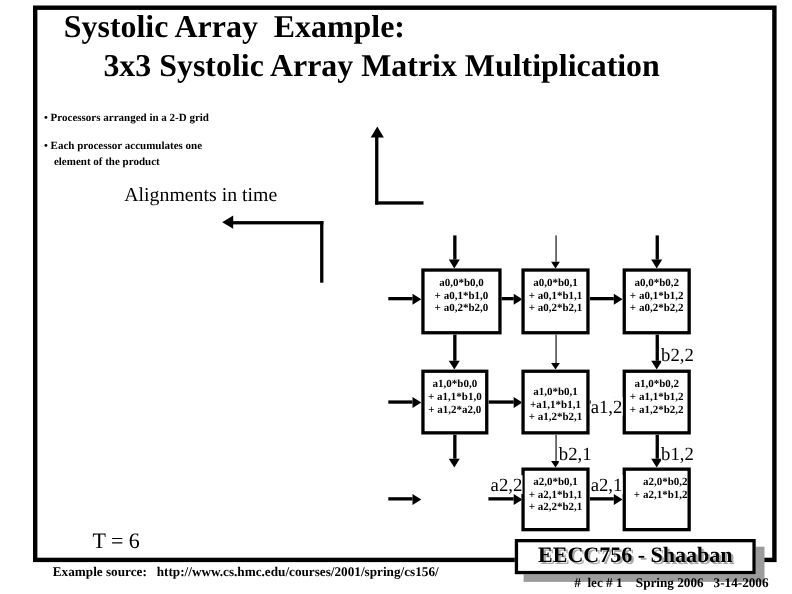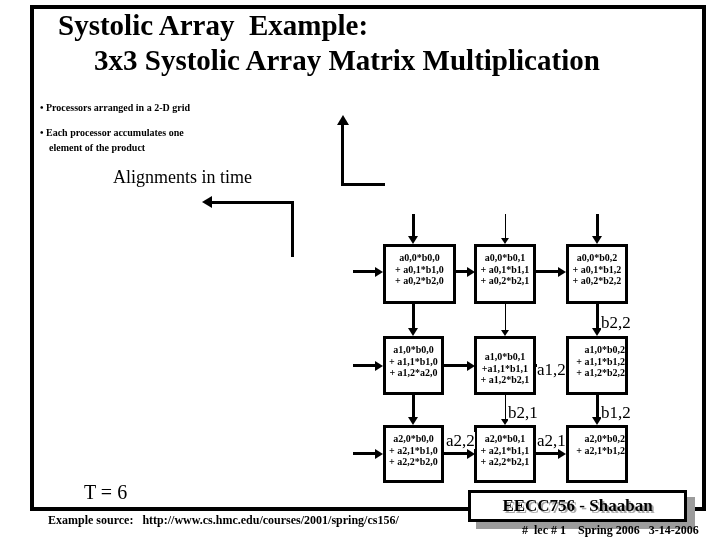--- a/index.html
+++ b/index.html
@@ -22,21 +22,21 @@
   .ah-u{border-left:6px solid transparent;border-right:6px solid transparent;border-bottom:10px solid #000;}
   .pbox{position:absolute;border:3px solid #000;box-sizing:border-box;background:#fff;
         display:flex;flex-direction:column;align-items:center;justify-content:flex-start;
         padding-top:5px;font-size:10px;font-weight:bold;line-height:11.5px;white-space:nowrap;}
   .edge-lbl{position:absolute;font-size:17px;background:#fff;line-height:17px;}
   .t-lbl{position:absolute;left:84px;top:481px;font-size:20px;}
   .src-lbl{position:absolute;left:48px;top:513px;font-size:12px;font-weight:bold;white-space:pre;}
   .foot-shadow{position:absolute;left:476px;top:497px;width:219px;height:32px;background:#9c9c9c;}
   .foot-box{position:absolute;left:468px;top:490px;width:219px;height:32px;background:#fff;
             border:3px solid #000;box-sizing:border-box;text-align:center;
-            font-size:17px;font-weight:bold;line-height:25px;text-shadow:2px 2px 0 #aaa;}
+            font-size:20px;font-weight:bold;line-height:25px;text-shadow:2px 2px 0 #aaa;}
   .foot-info{position:absolute;left:522px;top:523px;font-size:12px;font-weight:bold;white-space:pre;}
 </style>
 </head>
 <body>
 
 <div class="page">
 
   <div class="frame"></div>
 
   <div class="title1">Systolic Array  Example:</div>
@@ -117,29 +117,24 @@
   <div class="pbox" style="left:383px;top:336px;width:61px;height:59px;">
     <div>a1,0*b0,0</div>
     <div>+ a1,1*b1,0</div>
     <div>+ a1,2*a2,0</div>
   </div>
   <div class="pbox" style="left:474px;top:336px;width:62px;height:59px;padding-top:12px;">
     <div>a1,0*b0,1</div>
     <div>+a1,1*b1,1</div>
     <div>+ a1,2*b2,1</div>
   </div>
-  <div class="pbox" style="left:566px;top:336px;width:62px;height:59px;align-items:flex-end;">
+  <div class="pbox" style="left:566px;top:336px;width:62px;height:59px;">
     <div>a1,0*b0,2</div>
     <div>+ a1,1*b1,2</div>
     <div>+ a1,2*b2,2</div>
-  </div>
-  <div class="pbox" style="left:383px;top:425px;width:61px;height:58px;">
-    <div>a2,0*b0,0</div>
-    <div>+ a2,1*b1,0</div>
-    <div>+ a2,2*b2,0</div>
   </div>
   <div class="pbox" style="left:474px;top:425px;width:62px;height:58px;">
     <div>a2,0*b0,1</div>
     <div>+ a2,1*b1,1</div>
     <div>+ a2,2*b2,1</div>
   </div>
   <div class="pbox" style="left:566px;top:425px;width:62px;height:58px;align-items:flex-end;">
     <div>a2,0*b0,2</div>
     <div>+ a2,1*b1,2</div>
     <div></div>

